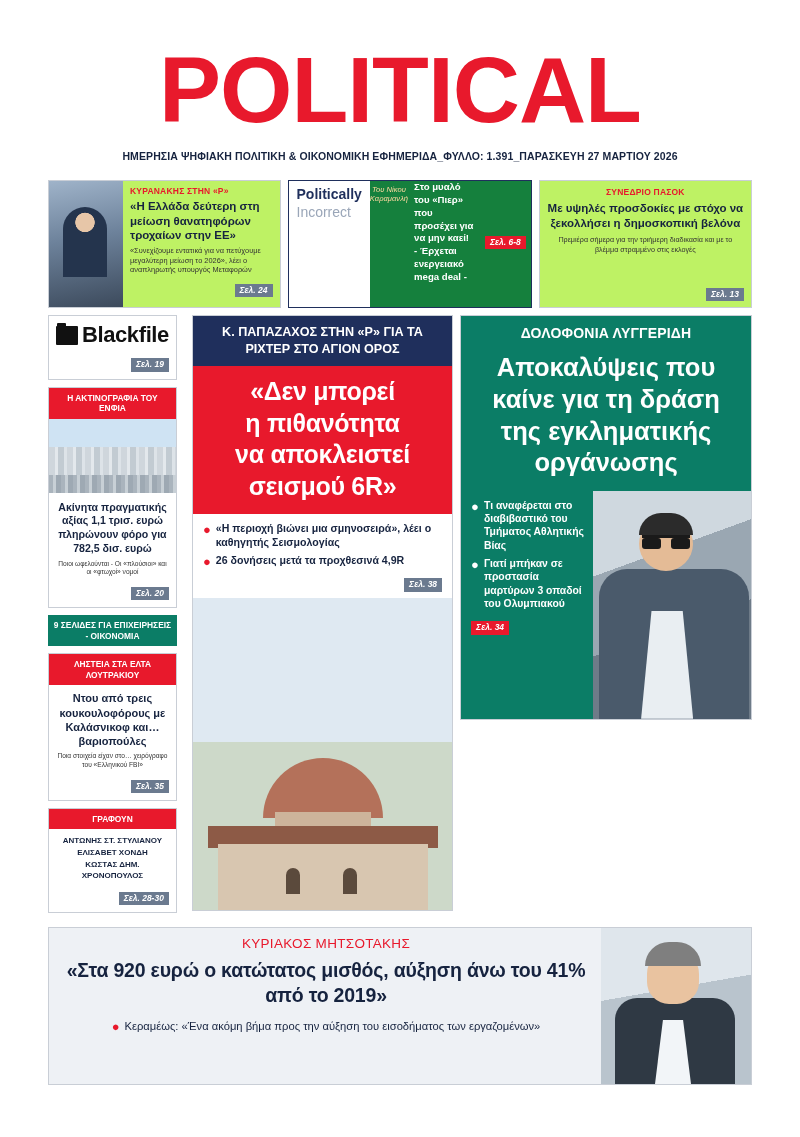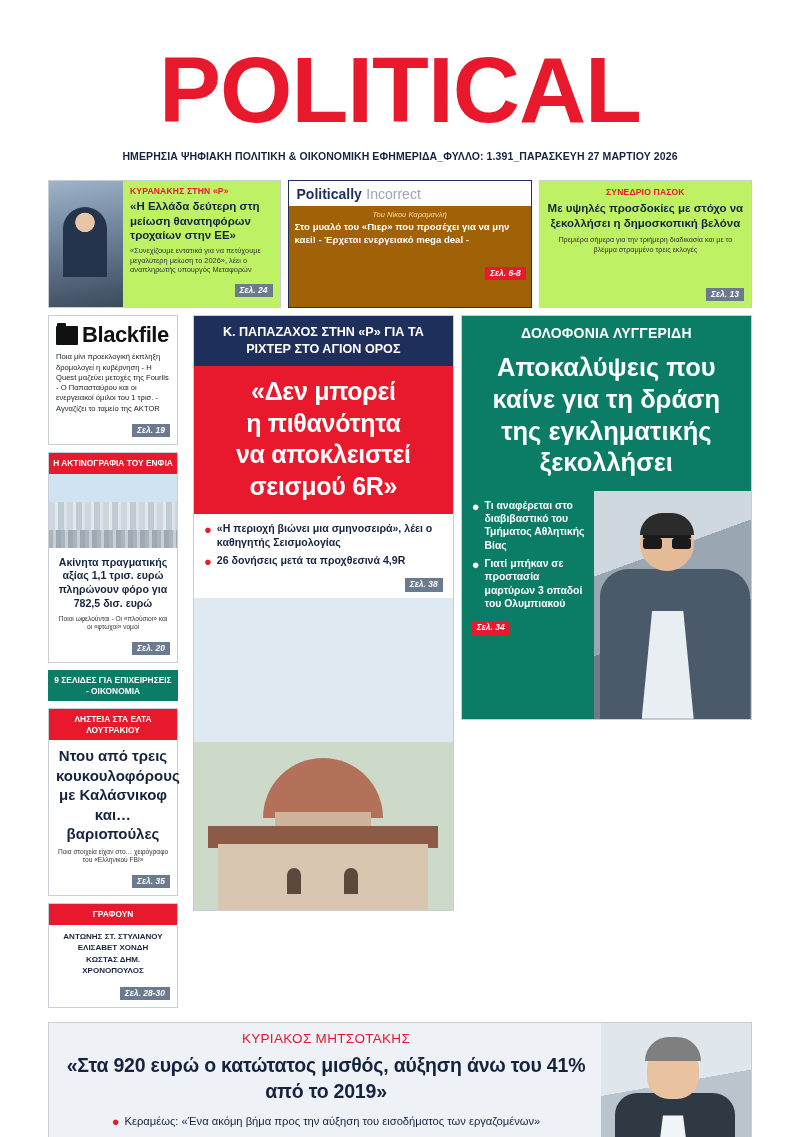--- a/index.html
+++ b/index.html
@@ -43,21 +43,21 @@
     padding:2px 5px 2px 5px;
     line-height:1.1;
     white-space:nowrap;
   }
   .page-ref.gray { background:#6b7a8f; }
 
   
   .topstrip { display:flex; gap:7px; margin-top:18px; height:128px; }
   .tbox { border:1px solid #c9ced6; background:#bef264; display:flex; overflow:hidden; }
   .tbox.left { width:238px; }
-  .tbox.mid  { width:250px; background:#a16207; border-color:#1f2f5c; flex-direction:column; }
+  .tbox.mid  { width:250px; background:#15803d; border-color:#1f2f5c; flex-direction:row; }
   .tbox.right{ width:218px; flex-direction:column; padding:6px 7px; }
 
   .tbox.left .photo {
     width:74px; flex:0 0 74px;
     background:linear-gradient(170deg,#9fb3c9 0%,#6d829b 45%,#3c4a5c 100%);
     position:relative;
   }
   .tbox.left .photo::after{
     content:""; position:absolute; left:14px; top:26px; width:44px; height:70px;
     background:radial-gradient(circle at 50% 22%, #e7c6a8 0 16%, rgba(231,198,168,0) 17%),
@@ -70,21 +70,21 @@
     margin:3px 0 0 0; font-size:11.5px; line-height:1.24; color:#16233f; font-weight:bold;
   }
   .tbox.left .sub { margin-top:4px; font-size:7.4px; line-height:1.28; color:#333; }
   .tbox.left .ref-wrap { margin-top:4px; }
 
   .pi-head { background:#fff; padding:4px 8px 3px; }
   .pi-head .t1 { font-size:14px; font-weight:bold; color:#1f2f5c; display:inline; }
   .pi-head .t2 { font-size:14px; color:#9aa6b8; display:inline; }
   .tbox.mid .byline { text-align:center; font-size:7.6px; font-style:italic; color:#ffd9a0; margin:4px 0 2px; }
   .tbox.mid .lines { text-align:left; font-size:9.6px; line-height:1.33; color:#ffffff; font-weight:bold; padding:0 6px; }
-  .tbox.mid .bot { margin-top:20px; display:flex; justify-content:flex-end; padding:0 5px 4px; }
+  .tbox.mid .bot { margin-top:0; display:flex; justify-content:flex-end; padding:0 5px 4px;align-items:center; }
 
   .tbox.right .kicker { text-align:center; }
   .tbox.right h3 { margin:4px 0 0; font-size:11.5px; line-height:1.26; color:#16233f; text-align:center; font-weight:bold; }
   .tbox.right .sub { margin-top:5px; font-size:7.2px; line-height:1.3; color:#333; text-align:center; }
   .tbox.right .bot { margin-top:auto; display:flex; justify-content:flex-end; }
 
   
   .grid { display:flex; gap:7px; margin-top:7px; }
   .col-left { width:130px; }
   .col-mid  { width:272px;padding-left:8px; }
@@ -122,21 +122,21 @@
   .lbox .body.axia { text-align:center; }
   .lbox .body.axia h4 { margin:2px 0 0; font-size:10.6px; line-height:1.3; color:#16233f; font-weight:bold; }
   .lbox .body.axia .fine { margin-top:4px; font-size:6.6px; line-height:1.3; color:#333; }
 
   .teal-strip {
     background:#0b7d66; color:#fff; text-align:center; font-size:8.4px;
     font-weight:bold; padding:5px 4px; line-height:1.25; margin-bottom:7px;
   }
   .lbox .hdr.red2 { background:#e8192c; }
   .lbox .body.ntou { text-align:center; }
-  .lbox .body.ntou h4 { margin:0; font-size:15px; line-height:1.3; color:#16233f; font-weight:bold; }
+  .lbox .body.ntou h4 { margin:0; font-size:11px; line-height:1.3; color:#16233f; font-weight:bold; }
   .lbox .body.ntou .fine { margin-top:4px; font-size:6.6px; line-height:1.3; color:#333; }
 
   .lbox .body.graf { text-align:center; }
   .lbox .body.graf .nm { font-size:8px; font-weight:bold; color:#16233f; line-height:1.45; }
 
   
   .mbox { border:1px solid #c9ced6; }
   .mhead { background:#1f2f5c; color:#fff; text-align:center; padding:8px 10px 9px; }
   .mhead .k { font-size:12.6px; font-weight:bold; line-height:1.3; }
   .mtitle { background:#e8192c; color:#fff; text-align:center; padding:10px 8px 12px; }
@@ -258,38 +258,37 @@
         <div>Στο μυαλό του «Πιερ» που προσέχει για να μην καεί! - Έρχεται ενεργειακό mega deal -</div>
       </div>
       <div class="bot">
         <span class="page-ref">Σελ. 6-8</span>
       </div>
     </div>
 
     <div class="tbox right">
       <div class="kicker">ΣΥΝΕΔΡΙΟ ΠΑΣΟΚ</div>
       <h3>Με υψηλές προσδοκίες με στόχο να ξεκολλήσει η δημοσκοπική βελόνα</h3>
-      <div class="sub">Πρεμιέρα σήμερα για την τριήμερη διαδικασία και με το βλέμμα στραμμένο τρεις εκλογές</div>
+      <div class="sub">Πρεμιέρα σήμερα για την τριήμερη διαδικασία και με το βλέμμα στραμμένο στις εκλογές</div>
       <div class="bot">
         <span class="page-ref gray">Σελ. 13</span>
       </div>
     </div>
   </div>
 
   <div class="grid">
 
     <div class="col-left">
 
       <div class="lbox">
         <div class="body">
           <div class="blackfile">
             <span class="bf-icon"></span>
             <span class="bf-word">Blackfile</span>
           </div>
-          <p>Ποια μίνι προεκλογική έκπληξη δρομολογεί η κυβέρνηση - Η Quest μαζεύει μετοχές της Fourlis - Ο Παπασταύρου και οι ενεργειακοί όμιλοι του 1 τρισ. - Αγναζίζει το ταμείο της AKTOR</p>
           <div class="ref">
             <span class="page-ref gray">Σελ. 19</span>
           </div>
         </div>
       </div>
 
       <div class="lbox">
         <div class="hdr red">Η ΑΚΤΙΝΟΓΡΑΦΙΑ ΤΟΥ ΕΝΦΙΑ</div>
         <div class="photo-city"></div>
         <div class="body axia">
@@ -362,21 +361,21 @@
       </div>
     </div>
 
     <div class="col-right">
       <div class="rbox">
         <div class="rhead">ΔΟΛΟΦΟΝΙΑ ΛΥΓΓΕΡΙΔΗ</div>
         <div class="rtitle">
           <div class="ln">Αποκαλύψεις που</div>
           <div class="ln">καίνε για τη δράση</div>
           <div class="ln">της εγκληματικής</div>
-          <div class="ln">ξεκολλήσει</div>
+          <div class="ln">οργάνωσης</div>
         </div>
         <div class="rbody">
           <div class="bl">
             <div class="bullet">
               <span class="dot">●</span>
               <span class="t">Τι αναφέρεται στο διαβιβαστικό του Τμήματος Αθλητικής Βίας</span>
             </div>
             <div class="bullet">
               <span class="dot">●</span>
               <span class="t">Γιατί μπήκαν σε προστασία μαρτύρων 3 οπαδοί του Ολυμπιακού</span>

